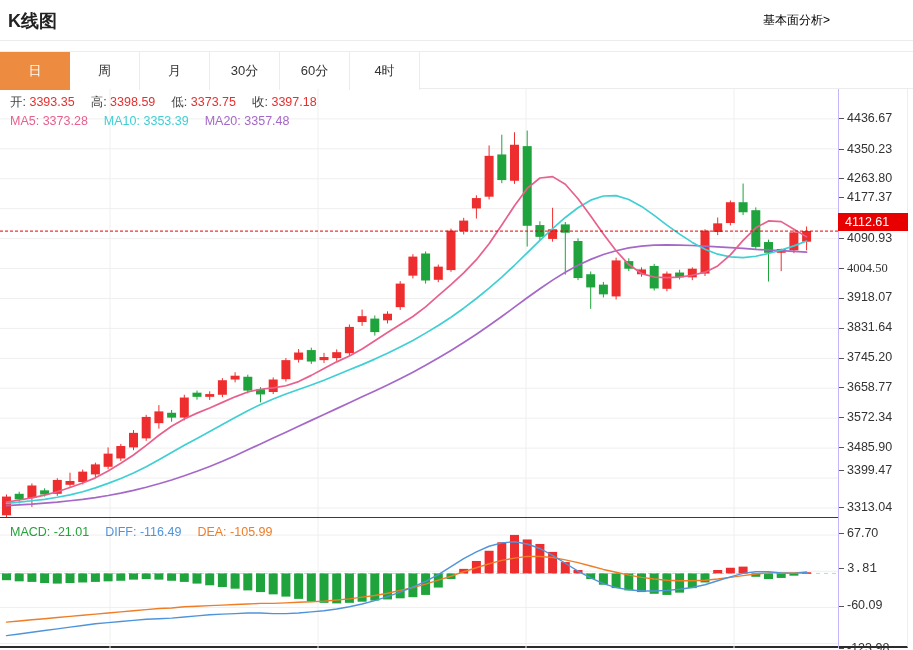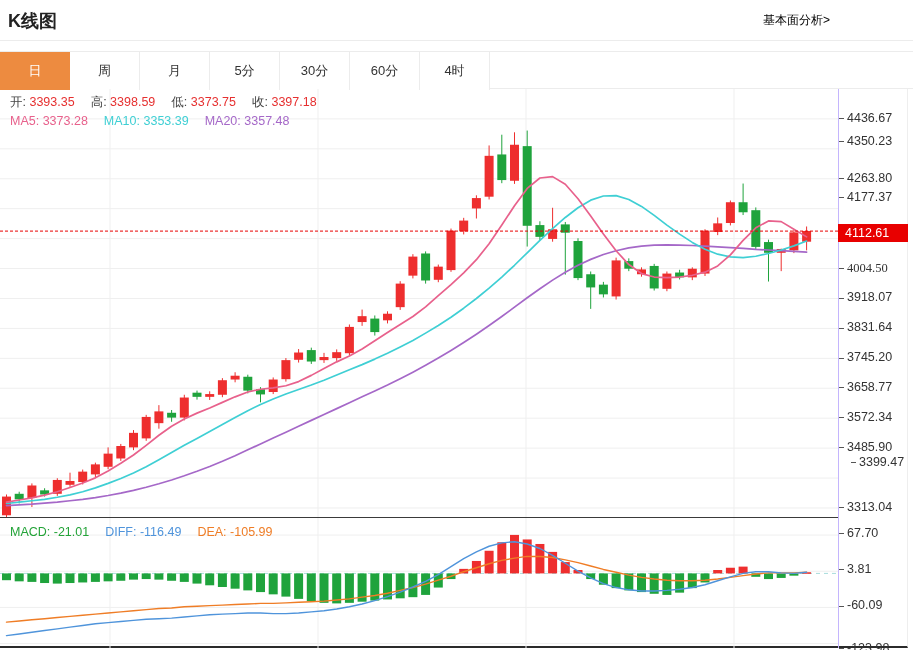--- a/index.html
+++ b/index.html
@@ -43,21 +43,20 @@
 <div class="header">
   <div class="page-title">K线图</div>
   <a class="header-link">基本面分析&gt;</a>
   <div class="header-divider"></div>
 </div>
 
 <div class="tabbar" id="tabbar">
     <div class="tab active" style="background: rgb(237, 139, 64);">日</div>
     <div class="tab">周</div>
     <div class="tab">月</div>
-    <div class="tab">5分</div>
     <div class="tab">30分</div>
     <div class="tab">60分</div>
     <div class="tab">4时</div>
   </div>
 
 <div class="chart-area" id="chartArea">
   <div class="pane-main">
     <svg id="svgMain" width="838" height="428">
         <line x1="0" y1="29.894207119741072" x2="838" y2="29.894207119741072" stroke="#efefef" stroke-width="1"></line>
         <line x1="0" y1="59.82650485436909" x2="838" y2="59.82650485436909" stroke="#efefef" stroke-width="1"></line>
@@ -290,32 +289,32 @@
         <polyline points="6.5,117.66216804527645 19.2,115.96430126251632 31.9,114.2664344797562 44.599999999999994,112.56856769699607 57.3,110.87070091423595 70,109.17283413147584 82.69999999999999,107.47496734871571 95.39999999999999,105.77710056595559 108.1,104.64518937744883 120.8,103.5132781889421 133.5,102.38136700043535 146.2,101.2494558119286 158.89999999999998,100.68350021767522 171.6,100.11754462342185 184.29999999999998,98.9856334349151 197,97.85372224640835 209.7,96.7218110579016 222.39999999999998,96.15585546364824 235.1,95.58989986939486 247.79999999999998,95.02394427514149 260.5,95.02394427514149 273.2,95.58989986939486 285.9,95.58989986939486 298.59999999999997,95.02394427514149 311.29999999999995,93.89203308663474 324,92.76012189812798 336.7,91.06225511536788 349.4,88.79843273835436 362.09999999999997,85.9686547670875 374.79999999999995,82.57292120156725 387.5,78.61123204179364 400.2,74.08358728776665 412.9,68.98998693948629 425.59999999999997,63.33043099695254 438.29999999999995,56.53896386591206 451,48.61558554636483 463.7,40.692207226817594 476.4,33.9007400957771 489.09999999999997,28.24118415324336 501.79999999999995,24.84545058772312 514.5,23.71353939921637 527.1999999999999,25.977361776229866 539.9,30.505006530256857 552.6,37.29647366129734 565.3,45.21985198084458 578,53.143230300391814 590.6999999999999,59.934697431432305 603.4,65.59425337396604 616.0999999999999,69.55594253373967 628.8,71.81976491075315 641.5,72.95167609925991 654.1999999999999,72.95167609925991 666.9,72.38572050500652 679.5999999999999,71.25380931649978 692.3,69.55594253373967 705,66.72616456247279 717.6999999999999,62.76447540269917 730.4,58.802786242925556 743.0999999999999,55.407052677405304 755.8,53.70918589464519 768.5,53.70918589464519 781.1999999999999,54.841097083151936 793.9,55.407052677405304 806.5999999999999,54.27514148889856" fill="none" stroke="#4f94db" stroke-width="1.4" stroke-linejoin="round" stroke-linecap="round"></polyline>
       </svg>
   </div>
 
   <div class="legend-row" id="ohlcLegend" style="top:5px;"><span class="legend-item"><span class="lab">开:</span><span class="val" style="color: rgb(230, 48, 48);"> 3393.35</span></span><span class="legend-item"><span class="lab">高:</span><span class="val" style="color: rgb(230, 48, 48);"> 3398.59</span></span><span class="legend-item"><span class="lab">低:</span><span class="val" style="color: rgb(230, 48, 48);"> 3373.75</span></span><span class="legend-item"><span class="lab">收:</span><span class="val" style="color: rgb(230, 48, 48);"> 3397.18</span></span></div>
   <div class="legend-row" id="maLegend" style="top:25px;"><span class="legend-item"><span class="lab" style="color: rgb(232, 97, 140);">MA5:</span><span class="val" style="color: rgb(232, 97, 140);"> 3373.28</span></span><span class="legend-item"><span class="lab" style="color: rgb(63, 207, 212);">MA10:</span><span class="val" style="color: rgb(63, 207, 212);"> 3353.39</span></span><span class="legend-item"><span class="lab" style="color: rgb(165, 104, 200);">MA20:</span><span class="val" style="color: rgb(165, 104, 200);"> 3357.48</span></span></div>
   <div class="legend-row" id="macdLegend" style="top:436px;"><span class="legend-item"><span class="lab" style="color: rgb(35, 163, 56);">MACD:</span><span class="val" style="color: rgb(35, 163, 56);"> -21.01</span></span><span class="legend-item"><span class="lab" style="color: rgb(79, 148, 219);">DIFF:</span><span class="val" style="color: rgb(79, 148, 219);"> -116.49</span></span><span class="legend-item"><span class="lab" style="color: rgb(239, 125, 38);">DEA:</span><span class="val" style="color: rgb(239, 125, 38);"> -105.99</span></span></div>
 
   <div class="yaxis" id="yaxis">
       <div class="ytick" style="top: 21.8942px;"><span class="dash"></span>4436.67</div>
-      <div class="ytick" style="top: 45px;"><span class="dash"></span>4350.23</div>
+      <div class="ytick" style="top: 53px;"><span class="dash"></span>4350.23</div>
       <div class="ytick" style="top: 81.7553px;"><span class="dash"></span>4263.80</div>
       <div class="ytick" style="top: 101px;"><span class="dash"></span>4177.37</div>
       <div class="ytick" style="top: 141.616px;"><span class="dash"></span>4090.93</div>
       <div class="ytick" style="top: 171.545px; font-family: Liberation Serif, serif;"><span class="dash"></span>4004.50</div>
       <div class="ytick" style="top: 201.474px;"><span class="dash"></span>3918.07</div>
       <div class="ytick" style="top: 231.403px;"><span class="dash"></span>3831.64</div>
       <div class="ytick" style="top: 261.335px;"><span class="dash"></span>3745.20</div>
       <div class="ytick" style="top: 291.264px;"><span class="dash"></span>3658.77</div>
       <div class="ytick" style="top: 321.193px;"><span class="dash"></span>3572.34</div>
       <div class="ytick" style="top: 351.125px;"><span class="dash"></span>3485.90</div>
-      <div class="ytick" style="top: 366px; margin-left: 12px;"><span class="dash"></span>3399.47</div>
+      <div class="ytick" style="top: 374px;"><span class="dash"></span>3399.47</div>
       <div class="ytick" style="top: 410.983px;"><span class="dash"></span>3313.04</div>
       <div class="ytick" style="top: 437.092px;"><span class="dash"></span>67.70</div>
-      <div class="ytick" style="top: 473.251px;"><span class="dash"></span>3.81</div>
+      <div class="ytick" style="top: 473.251px; font-family: Liberation Mono, monospace;"><span class="dash"></span>3.81</div>
       <div class="ytick" style="top: 509.415px;"><span class="dash"></span>-60.09</div>
       <div class="ytick" style="top: 545.574px; margin-top: 6px;"><span class="dash"></span>-123.98</div>
     </div>
-  <div class="price-badge" id="priceBadge" style="background: rgb(232, 0, 0); top: 135px;">4112.61</div>
+  <div class="price-badge" id="priceBadge" style="background: rgb(232, 0, 0); top: 124px;">4112.61</div>
 </div>
 
 </body></html>

